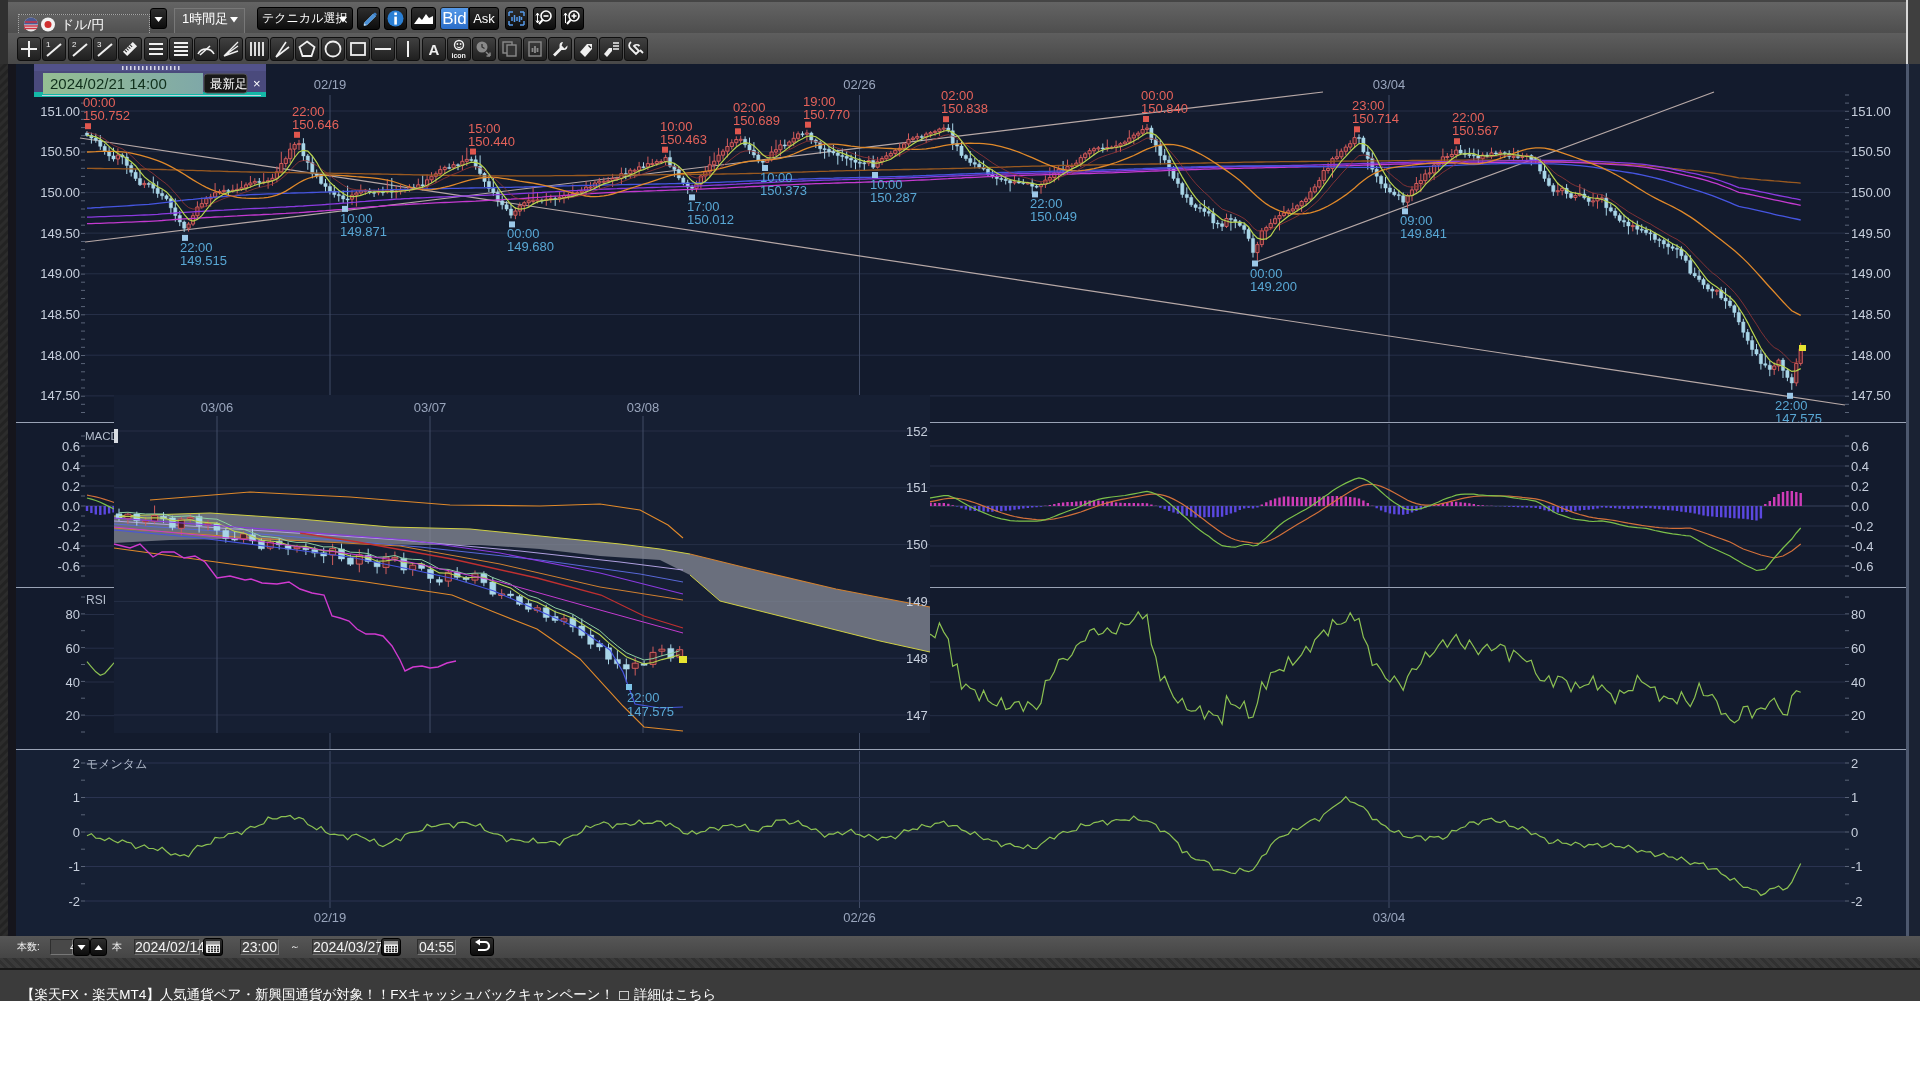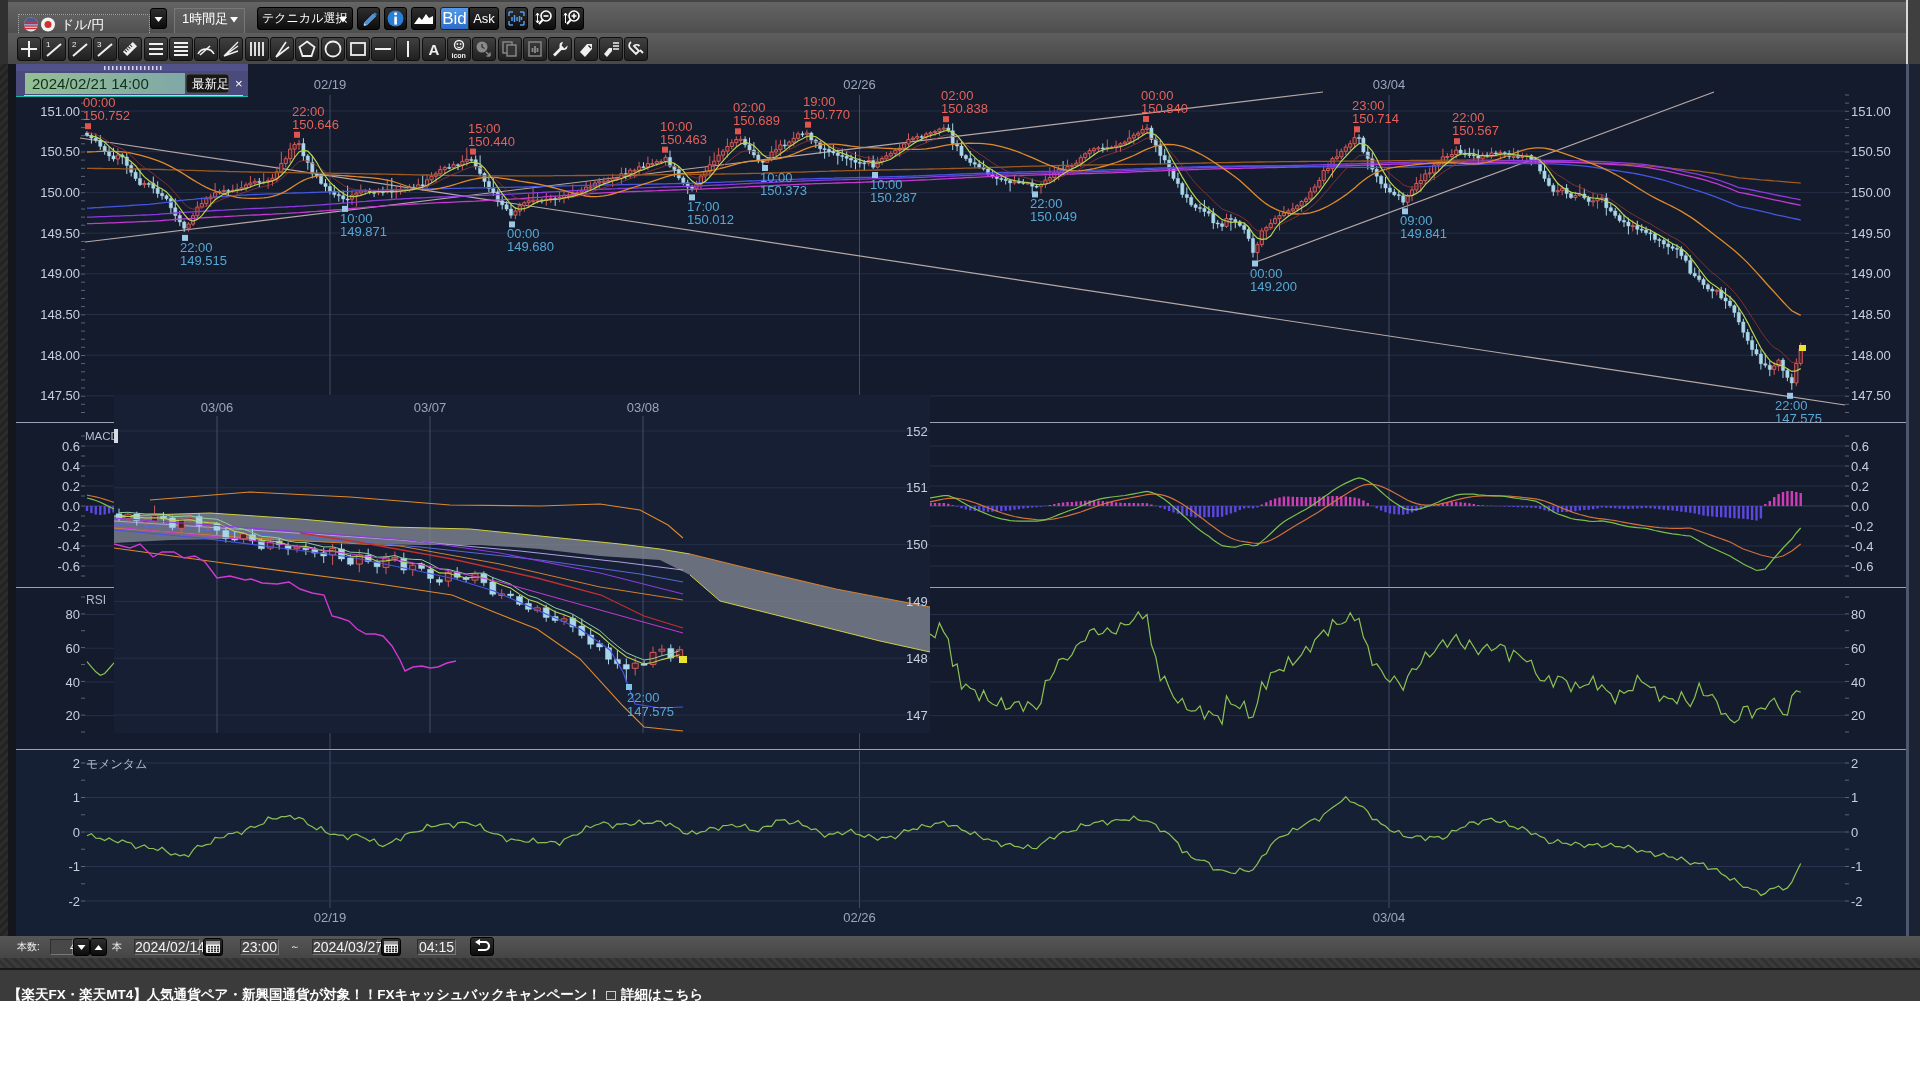--- a/index.html
+++ b/index.html
@@ -536,21 +536,21 @@
           <path d="M13.5 7.5 L16 10" stroke="#222" stroke-width="1.2"></path>
         </svg></div>
       <div class="tbtn" style="left:599px"><svg width="22" height="22" viewBox="0 0 22 22">
           <path d="M4 16 L9 10 L12 10 L12 13 L7 19 Z" fill="#f0f0f0"></path>
           <path d="M13 5 h6 M13 8 h6 M13 11 h6" stroke="#f0f0f0" stroke-width="1.4"></path>
         </svg></div>
       <div class="tbtn" style="left:624px"><svg width="22" height="22" viewBox="0 0 22 22">
           <path d="M6 4 C3.5 6 3.5 9 6 11 L11 16 L14 13 L9 8 C10.5 6.5 13 6.5 14.5 8" stroke="#f0f0f0" stroke-width="1.8" fill="none"></path>
           <path d="M15 12 L18 15" stroke="#f0f0f0" stroke-width="1.8"></path>
         </svg></div>
-    </div><div style="position:absolute;left:16px;top:64px;width:232px;height:33px;background:#4a4a7c;border-bottom:1px solid #14b8a6">
+    </div><div style="position:absolute;left:34px;top:64px;width:232px;height:33px;background:#4a4a7c;border-bottom:5px solid #14b8a6">
 <svg width="232" height="33" style="position:absolute;left:0;top:0">
 <rect x="0" y="0" width="232" height="7" fill="#52528a"></rect>
 <rect x="88" y="2" width="1.5" height="4" fill="#d8d8e8"></rect>
         <rect x="92" y="2" width="1.5" height="4" fill="#d8d8e8"></rect>
         <rect x="96" y="2" width="1.5" height="4" fill="#d8d8e8"></rect>
         <rect x="100" y="2" width="1.5" height="4" fill="#d8d8e8"></rect>
         <rect x="104" y="2" width="1.5" height="4" fill="#d8d8e8"></rect>
         <rect x="108" y="2" width="1.5" height="4" fill="#d8d8e8"></rect>
         <rect x="112" y="2" width="1.5" height="4" fill="#d8d8e8"></rect>
         <rect x="116" y="2" width="1.5" height="4" fill="#d8d8e8"></rect>
@@ -617,23 +617,23 @@
             <rect x="7" y="9.5" width="2" height="1.6"></rect>
             <rect x="7" y="11.5" width="2" height="1.6"></rect>
             <rect x="10" y="7" width="2" height="1.6"></rect>
             <rect x="10" y="9.5" width="2" height="1.6"></rect>
             <rect x="10" y="11.5" width="2" height="1.6"></rect>
             <rect x="13" y="7" width="2" height="1.6"></rect>
             <rect x="13" y="9.5" width="2" height="1.6"></rect>
             <rect x="13" y="11.5" width="2" height="1.6"></rect>
           </g>
         </svg></div>
-      <div class="inp" style="left:417px;top:3px;width:39px;height:16px;line-height:14px">04:15</div>
+      <div class="inp" style="left:417px;top:3px;width:39px;height:16px;line-height:14px">04:55</div>
       <div class="blk" style="left:470px;top:1px;width:24px;height:19px"><svg width="22" height="17">
           <path d="M8 4 L14 4 a4 4 0 0 1 0 8 L7 12" stroke="#fff" stroke-width="2.2" fill="none"></path>
           <path d="M9 1 L4 4 L9 7.5 Z" fill="#fff"></path>
         </svg></div>
     </div><div id="ctrlsub"></div><div id="banner">
-      <div style="position:absolute;left:8px;top:16px;display:flex;align-items:center;color:#fff;font-size:13.5px;font-weight:bold;white-space:nowrap">
+      <div style="position:absolute;left:21px;top:16px;display:flex;align-items:center;color:#fff;font-size:13.5px;font-weight:normal;white-space:nowrap">
         <span>【楽天FX・楽天MT4】人気通貨ペア・新興国通貨が対象！！FXキャッシュバックキャンペーン！</span>
         <span style="display:inline-block;width:10px;height:9px;border:1.5px solid #ccc;margin:0 5px"></span>
         <span>詳細はこちら</span>
       </div>
     </div><div style="position:absolute;left:1906px;top:0;width:2px;height:64px;background:#d8d8d8"></div><div style="position:absolute;left:1908px;top:0;width:12px;height:64px;background:#3f3f3f"></div><div style="position:absolute;left:0;top:0;width:8px;height:64px;background:#303030"></div><div id="white"></div></div>
 </body></html>

